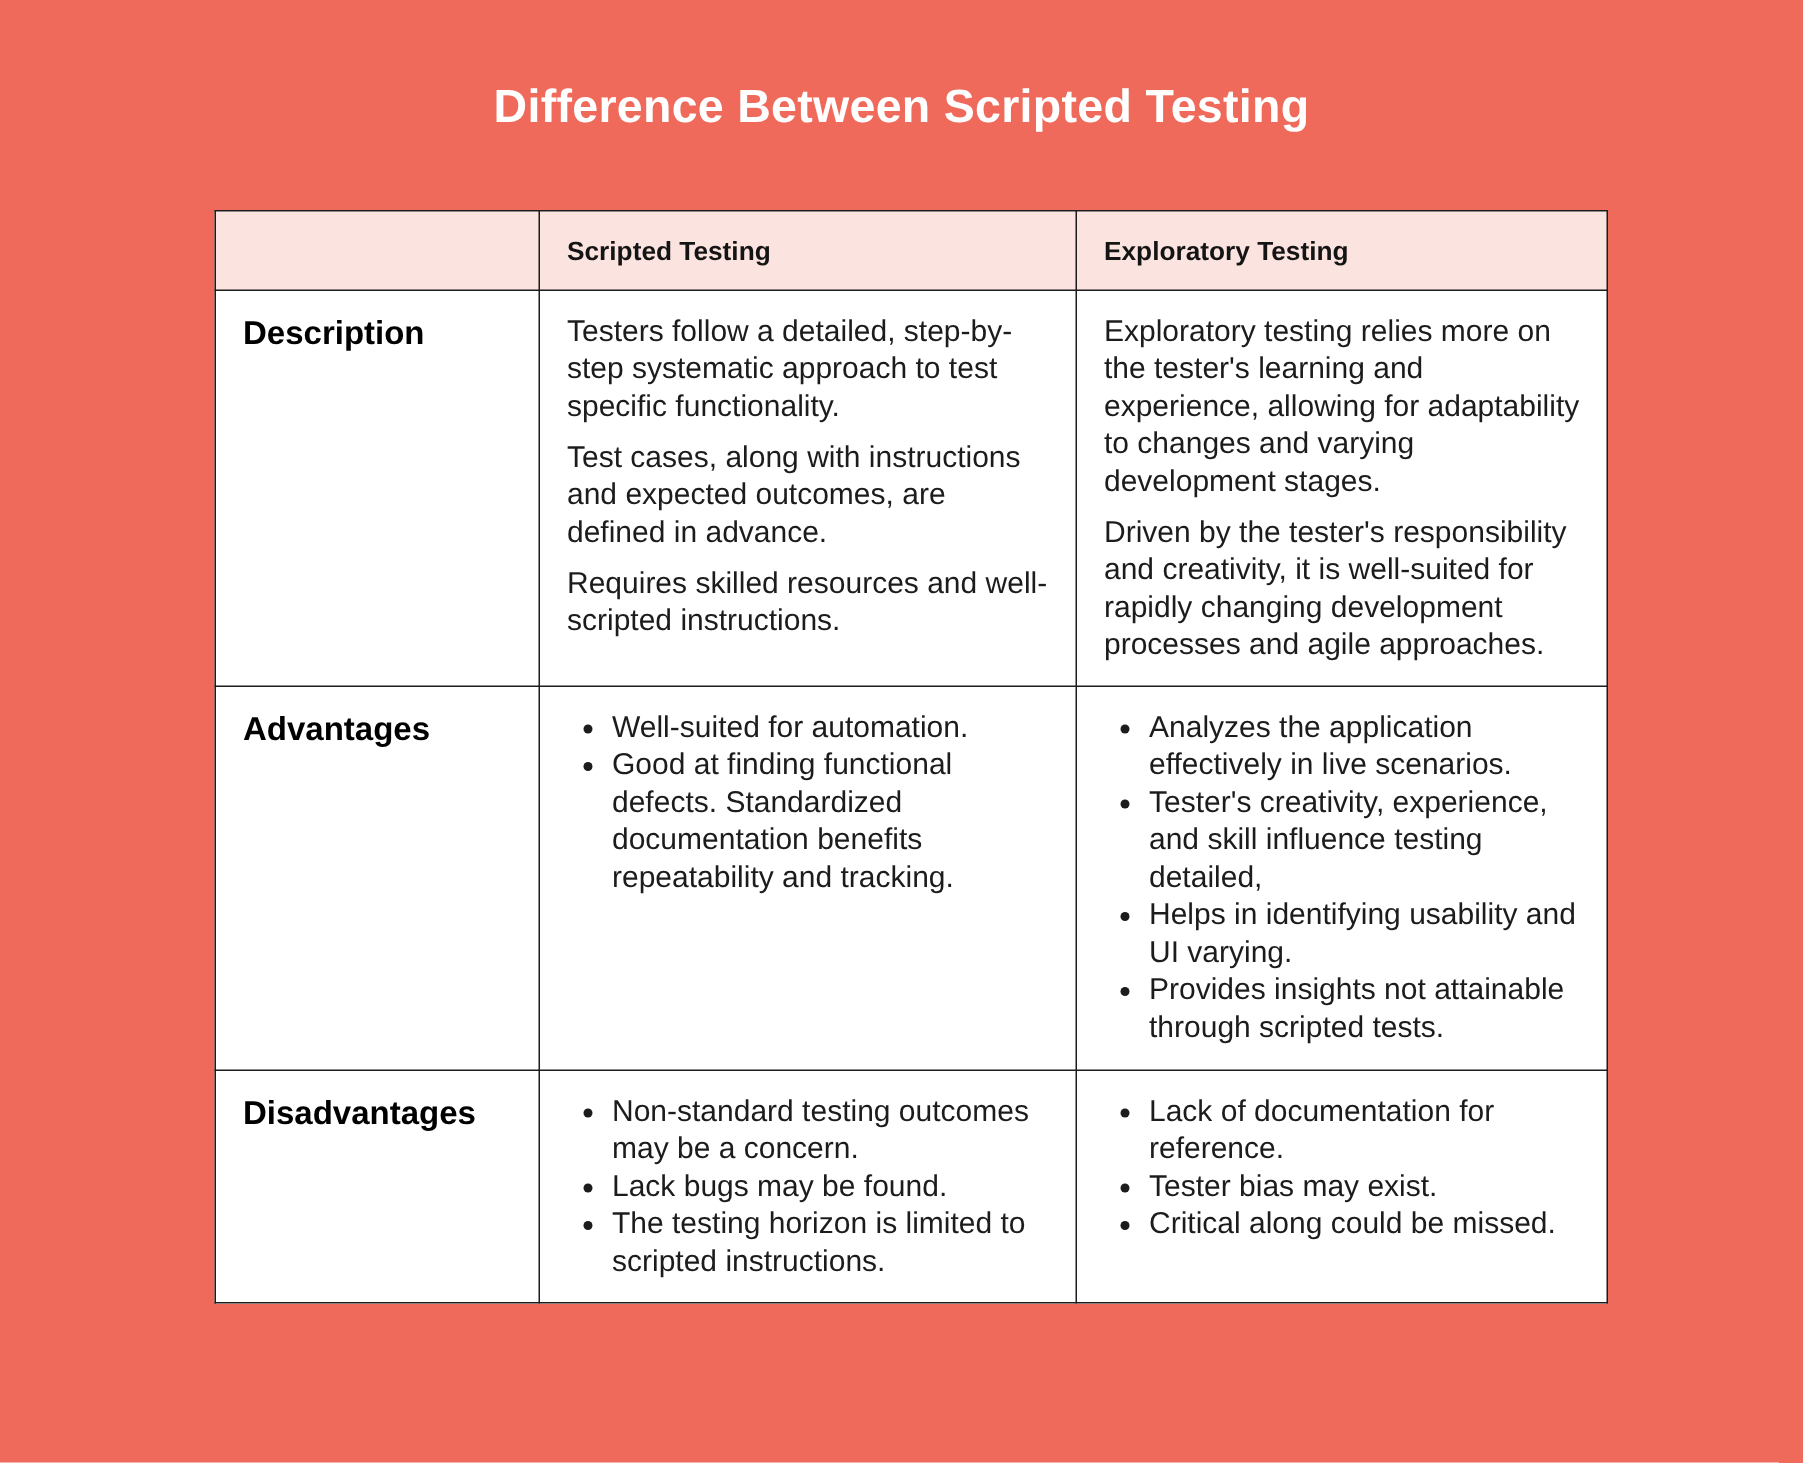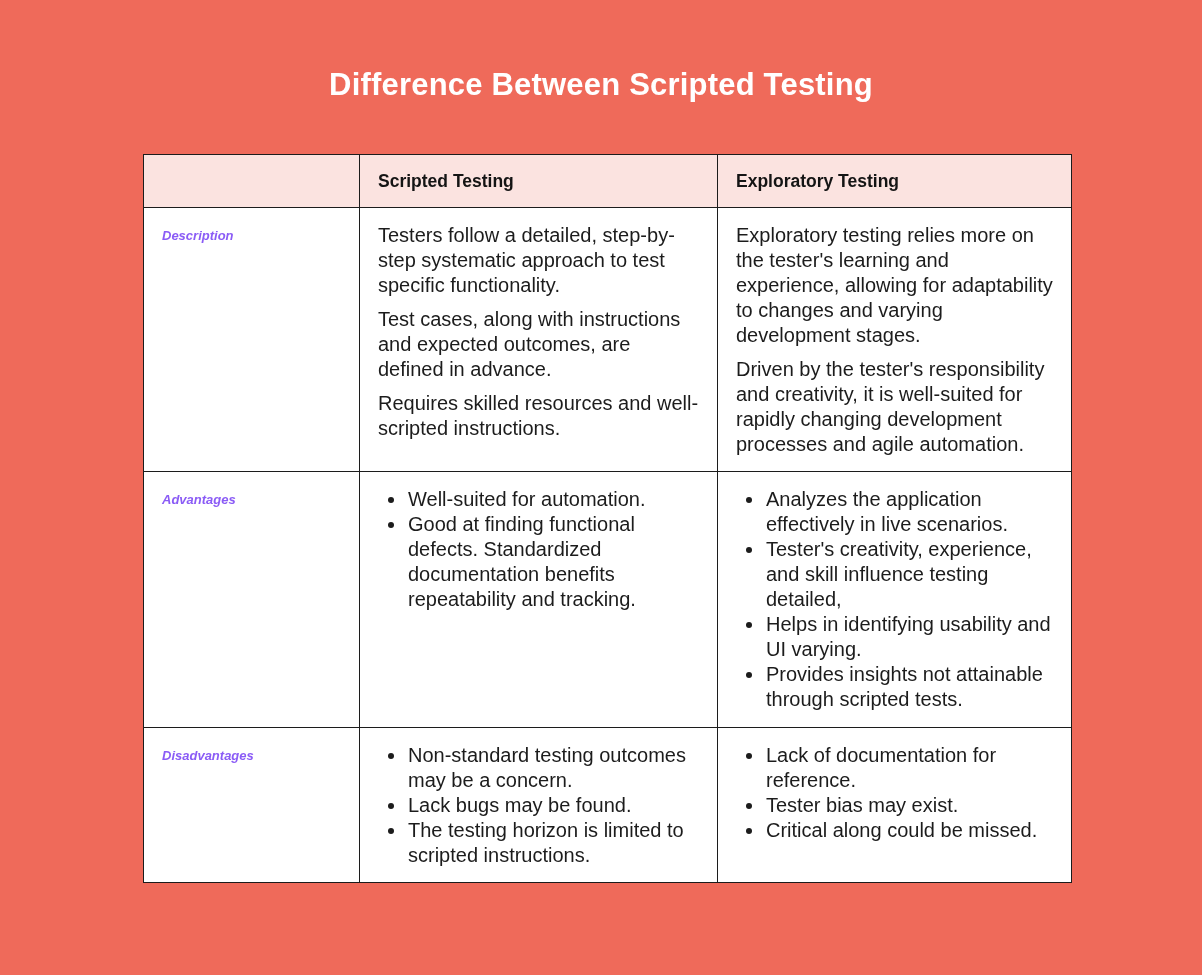--- a/index.html
+++ b/index.html
@@ -10,21 +10,21 @@
     overflow: hidden;
   }
 
   body {
     background: #EF6A5A;
     font-family: "Liberation Sans", "DejaVu Sans", sans-serif;
     color: #1C1C1C;
   }
 
   .title {
-    margin-top: 67px;
+    margin-top: 53px;
     text-align: center;
     color: #FFFFFF;
     font-size: 31px;
     font-weight: 700;
     line-height: 36px;
     letter-spacing: 0.2px;
   }
   .title span { display: block; }
 
   .table-wrap {
@@ -65,23 +65,22 @@
     line-height: 25px;
     background: #FFFFFF;
   }
 
   tbody tr:nth-child(1) td { height: 246px; }
   tbody tr:nth-child(2) td { height: 256px; }
   tbody tr:nth-child(3) td { height: 155px; }
 
   td.label-cell {
     font-weight: 600;
-    font-size: 13px;
-    color: #8b5cf6;
-    font-style: italic;
+    font-size: 22px;
+    color: #000000;
   }
 
   td.content-cell p { margin: 0 0 9px 0; }
   td.content-cell p:last-child { margin-bottom: 0; }
 
   td.content-cell ul {
     margin: 0;
     padding-left: 29px;
     list-style: disc outside;
   }
@@ -111,21 +110,21 @@
     <tbody id="table-body">
         <tr>
           <td class="label-cell">Description</td>
           <td class="content-cell">
             <p>Testers follow a detailed, step-by-step systematic approach to test specific functionality.</p>
             <p>Test cases, along with instructions and expected outcomes, are defined in advance.</p>
             <p>Requires skilled resources and well-scripted instructions.</p>
           </td>
           <td class="content-cell">
             <p>Exploratory testing relies more on the tester's learning and experience, allowing for adaptability to changes and varying development stages.</p>
-            <p>Driven by the tester's responsibility and creativity, it is well-suited for rapidly changing development processes and agile automation.</p>
+            <p>Driven by the tester's responsibility and creativity, it is well-suited for rapidly changing development processes and agile approaches.</p>
           </td>
         </tr>
         <tr>
           <td class="label-cell">Advantages</td>
           <td class="content-cell">
             <ul>
               <li>Well-suited for automation.</li>
               <li>Good at finding functional defects. Standardized documentation benefits repeatability and tracking.</li>
             </ul>
           </td>

